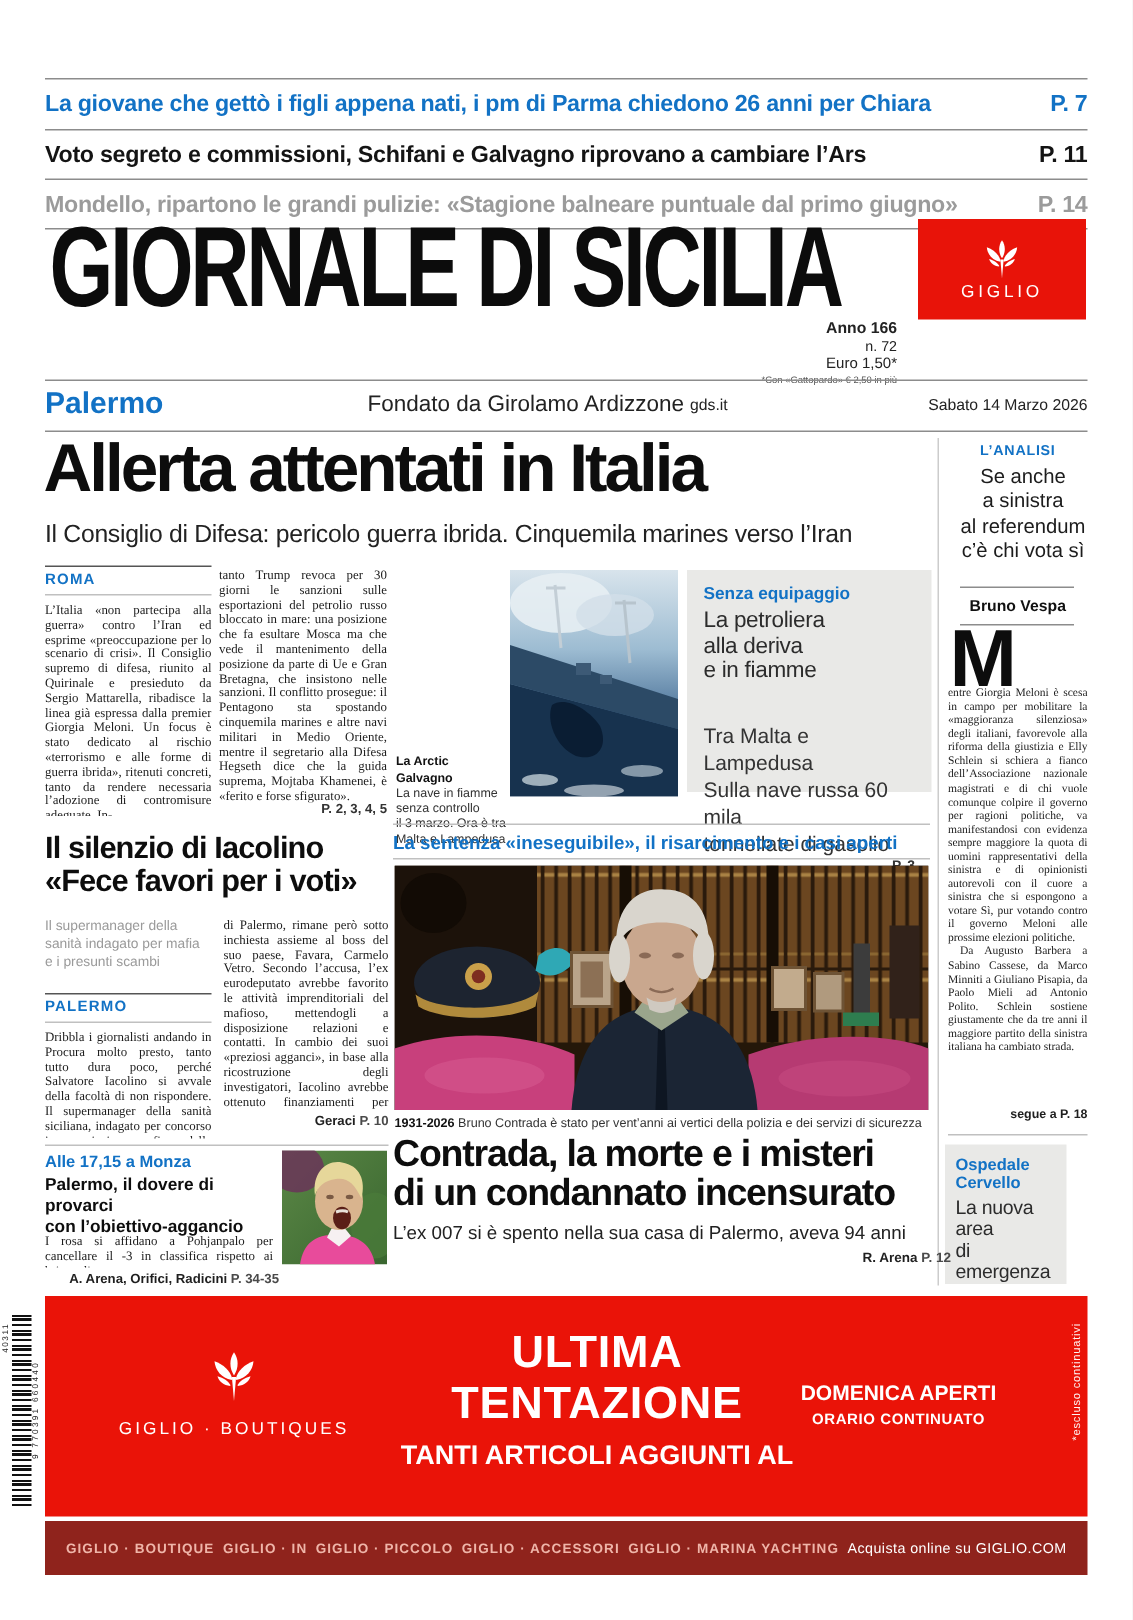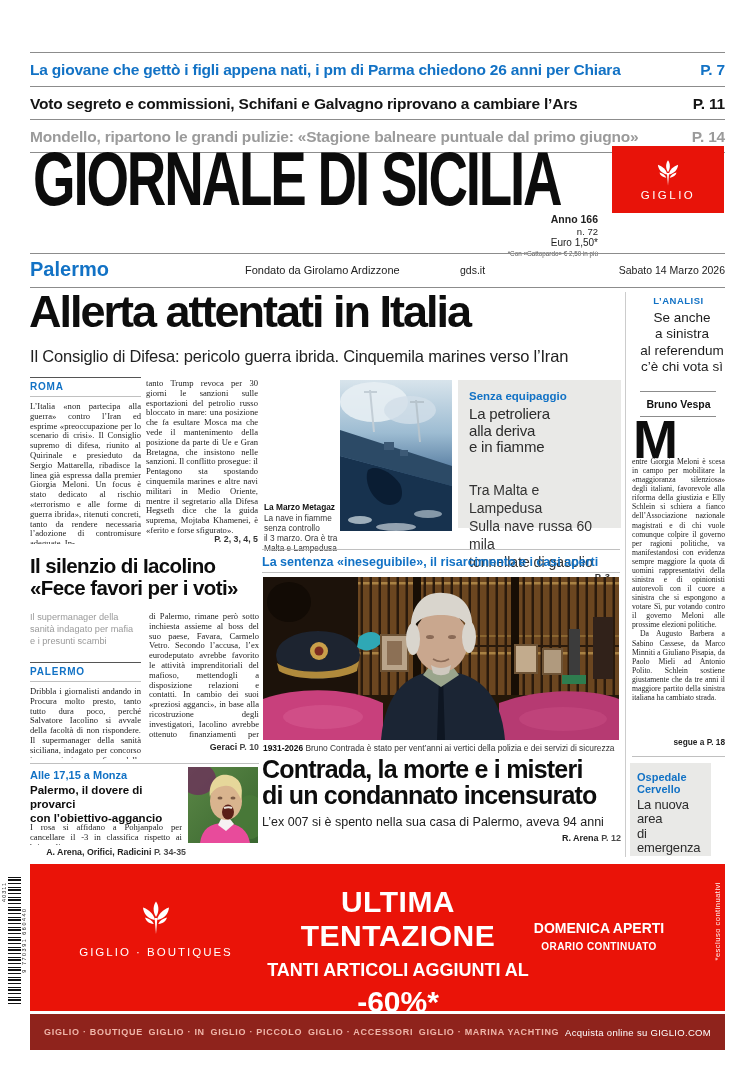--- a/index.html
+++ b/index.html
@@ -19,21 +19,21 @@
   .masthead-title{left:33px;top:147px;font-size:76px;font-weight:bold;letter-spacing:-3px;
                   line-height:0.85;color:#0c0c0c;transform:scaleX(0.72);transform-origin:0 0;white-space:nowrap;}
   .giglio-box{left:612px;top:146px;width:112px;height:67px;background:#e81309;display:flex;
               flex-direction:column;align-items:center;justify-content:center;}
   .giglio-box .lbl{color:#fff;font-size:11.5px;letter-spacing:2.5px;margin-top:2px;text-align:center;}
   .anno{top:213px;right:157px;text-align:right;line-height:1.2;color:#222;}
   .anno .a1{font-weight:bold;font-size:10.5px;} .anno .a2{font-size:9.5px;}
   .anno .a3{font-size:10px;} .anno .a4{font-size:6.3px;color:#555;margin-top:1px;}
   .dateline{left:30px;top:256px;width:695px;height:27px;display:flex;align-items:center;}
   .dateline .city{font-size:20px;font-weight:bold;color:#1272c5;flex:0 0 215px;}
-  .dateline .mid{font-size:11px;color:#222;flex:0 0 215px;}
+  .dateline .mid{font-size:15px;color:#222;flex:0 0 215px;}
   .dateline .site{font-size:10.5px;color:#222;flex:1;}
   .dateline .date{font-size:10.5px;color:#222;text-align:right;}
   .lead-hl{left:29px;top:289px;width:600px;font-size:45px;font-weight:bold;letter-spacing:-2px;
            line-height:1;color:#0d0d0d;}
   .lead-deck{left:30px;top:347px;width:596px;font-size:16.5px;letter-spacing:-0.2px;color:#222;}
   .kicker-sm{font-size:10px;font-weight:bold;color:#1272c5;letter-spacing:0.8px;}
   .body-col{font-family:"Liberation Serif","DejaVu Serif",serif;font-size:8.6px;line-height:1.14;
             text-align:justify;color:#1c1c1c;overflow:hidden;}
   .pages{font-weight:bold;font-size:8.8px;color:#333;text-align:right;}
   .caption{font-size:8.3px;line-height:1.24;color:#333;}
@@ -155,21 +155,21 @@
       <polygon points="0,76 112,106 112,151 0,151" fill="#17324e"></polygon>
       <path d="M28 90 C24 100 30 118 44 124 C58 128 66 118 60 104 C52 92 36 84 28 90 Z" fill="#0a1d33"></path>
       <ellipse cx="20" cy="140" rx="12" ry="4" fill="#d9e4ea" opacity="0.7"></ellipse>
       <ellipse cx="88" cy="134" rx="14" ry="4" fill="#cfdce4" opacity="0.6"></ellipse>
       <ellipse cx="56" cy="147" rx="20" ry="4" fill="#e6edf2" opacity="0.6"></ellipse>
       <rect x="44" y="62" width="10" height="8" fill="#3d5a76"></rect>
       <rect x="60" y="70" width="8" height="6" fill="#3d5a76"></rect>
     </svg>
   </div>
   <div class="abs caption pre" style="left:264px;top:492px;width:74px;">
-    <b>La Marzo Metagaz</b>
+    <b>La Arctic Galvagno</b>
     <span>La nave in fiamme
 senza controllo
 il 3 marzo. Ora è tra
 Malta e Lampedusa</span>
   </div>
 
   <div class="abs graybox" style="left:458px;top:380px;width:163px;height:148px;padding:10px 11px;">
     <div class="kick" style="font-size:11.5px;">Senza equipaggio</div>
     <div class="box-hl" style="margin-top:4px;">La petroliera
 alla deriva
@@ -267,21 +267,21 @@
       <path d="M168 88 C174 92 182 92 188 88 L186 96 C180 99 176 99 170 96 Z" fill="#cfc9c0"></path>
     </svg>
   </div>
   <div class="abs caption" style="left:263px;top:743px;width:356px;font-size:8.4px;">
     <b>1931-2026</b>
     <span>Bruno Contrada è stato per vent’anni ai vertici della polizia e dei servizi di sicurezza</span>
   </div>
   <div class="abs sec-hl pre" style="left:262px;top:756px;width:360px;font-size:25px;line-height:1.05;letter-spacing:-0.8px;">Contrada, la morte e i misteri
 di un condannato incensurato</div>
   <div class="abs" style="left:262px;top:815px;width:358px;font-size:12.5px;color:#222;">L’ex 007 si è spento nella sua casa di Palermo, aveva 94 anni</div>
-  <div class="abs byline" style="left:265px;top:833px;width:356px;font-size:9px;">
+  <div class="abs byline" style="left:278px;top:833px;width:356px;font-size:9px;">
     <span>R. Arena</span>
     <span class="pg">P. 12</span>
   </div>
 
   <div class="rule rule-light" style="left:30px;top:763px;width:229px;"></div>
   <div class="abs kick" style="left:30px;top:769px;font-size:11px;">Alle 17,15 a Monza</div>
   <div class="abs sec-hl pre" style="left:30px;top:784px;width:160px;font-size:11.5px;line-height:1.2;">Palermo, il dovere di provarci
 con l’obiettivo-aggancio</div>
   <div class="abs body-col" style="left:30px;top:823px;width:152px;height:22px;">I rosa si affidano a Pohjanpalo per cancellare il -3 in classifica rispetto ai brianzoli.</div>
   <div class="abs byline" style="left:30px;top:847px;width:156px;text-align:right;">
@@ -320,21 +320,20 @@
           <path d="M19.5 20 C26.5 18.5 30.5 13.5 31 7.5 C25 9.5 20.5 14 19.2 19 Z"></path>
           <path d="M15.5 24 C11 23.5 8 21 7 17.5 C11 18.5 14.3 20.8 15.6 23.4 Z"></path>
           <path d="M20.5 24 C25 23.5 28 21 29 17.5 C25 18.5 21.7 20.8 20.4 23.4 Z"></path>
         </g>
       </svg>
       <div class="brand">GIGLIO · BOUTIQUES</div>
     </div>
     <div class="center-blk">
       <div class="t1">ULTIMA TENTAZIONE</div>
       <div class="t2">TANTI ARTICOLI AGGIUNTI AL</div>
-      <div class="t3">-60%*</div>
     </div>
     <div class="right-blk">
       <div class="r1">DOMENICA APERTI</div>
       <div class="r2">ORARIO CONTINUATO</div>
     </div>
     <div class="side">*escluso continuativi</div>
   </div>
 
   <div class="abs footer">
     <span class="it">GIGLIO · BOUTIQUE</span>

